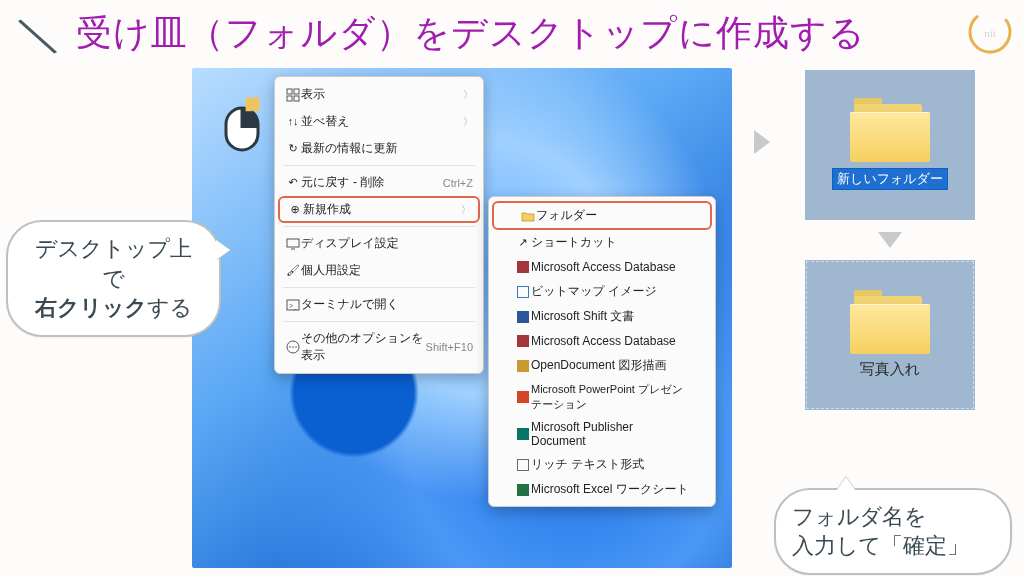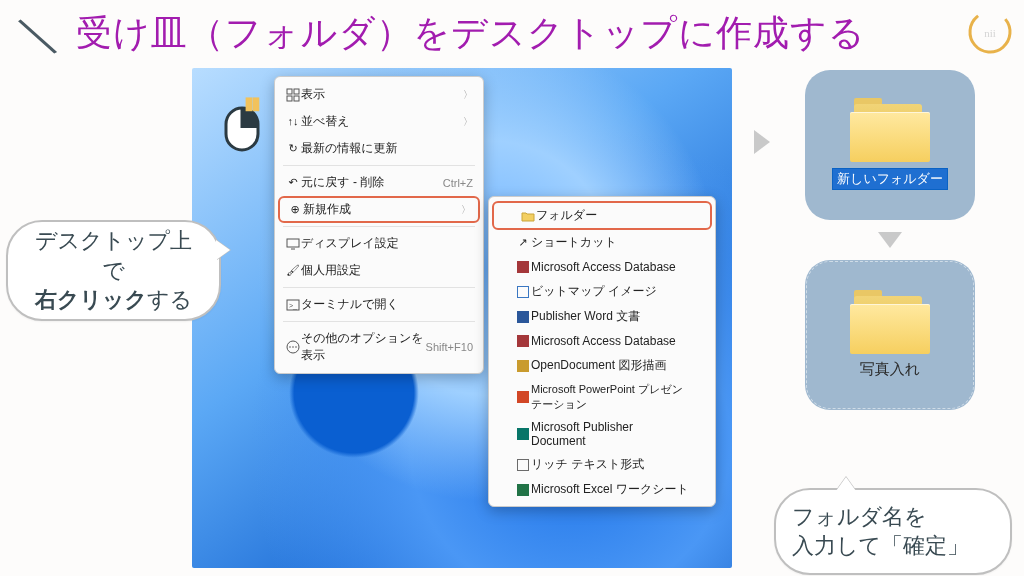--- a/index.html
+++ b/index.html
@@ -85,21 +85,21 @@
     position: absolute; top: -12px; left: 22px;
     color: #f2c25b; font-size: 18px; letter-spacing: -3px;
   }
 
   
   .bubble {
     position: absolute;
     background: #fff;
     border: 2px solid #bfbfbf;
     border-radius: 36px;
-    padding: 4px 18px;
+    padding: 12px 18px;
     font-size: 22px;
     color: #394a52;
     line-height: 1.35;
     box-shadow: 0 1px 2px rgba(0,0,0,0.05);
   }
   .bubble-left { left: 6px; top: 220px; width: 215px; text-align:center; }
   .bubble-left .tail {
     position:absolute; right:-11px; top:18px;
     width:0;height:0;
     border-left: 14px solid #fff;
@@ -122,21 +122,20 @@
     border-top: 12px solid transparent;
     border-bottom: 12px solid transparent;
     border-left: 16px solid #c9c9c9;
   }
   .arrow-1 { left: 754px; top: 130px; }
   .folder-tile {
     width: 170px; height: 150px;
     background: #9fb8cf;
     display:flex; flex-direction:column; align-items:center; justify-content:center;
     gap: 6px;
-    border-radius: 25px;
   }
   .folder-icon {
     width: 80px; height: 62px; position: relative;
   }
   .folder-back {
     position:absolute; left:4px; top:4px; width:68px; height:50px;
     background: linear-gradient(#f1d477, #e8bf4b);
     border-radius: 3px 3px 2px 2px;
   }
   .folder-tab {
@@ -306,21 +305,21 @@
     <div class="menu-row">
       <span class="mi">
           <span class="ico-square" style="color:#3a77c2"></span>
         </span>
       <span class="lbl">ビットマップ イメージ</span>
     </div>
     <div class="menu-row">
       <span class="mi">
           <span class="ico-square" style="color:#2b579a;background:#2b579a"></span>
         </span>
-      <span class="lbl">Publisher Word 文書</span>
+      <span class="lbl">Microsoft Shift 文書</span>
     </div>
     <div class="menu-row">
       <span class="mi">
           <span class="ico-square" style="color:#a4373a;background:#a4373a"></span>
         </span>
       <span class="lbl">Microsoft Access Database</span>
     </div>
     <div class="menu-row">
       <span class="mi">
           <span class="ico-square" style="color:#c99b2e;background:#c99b2e"></span>

